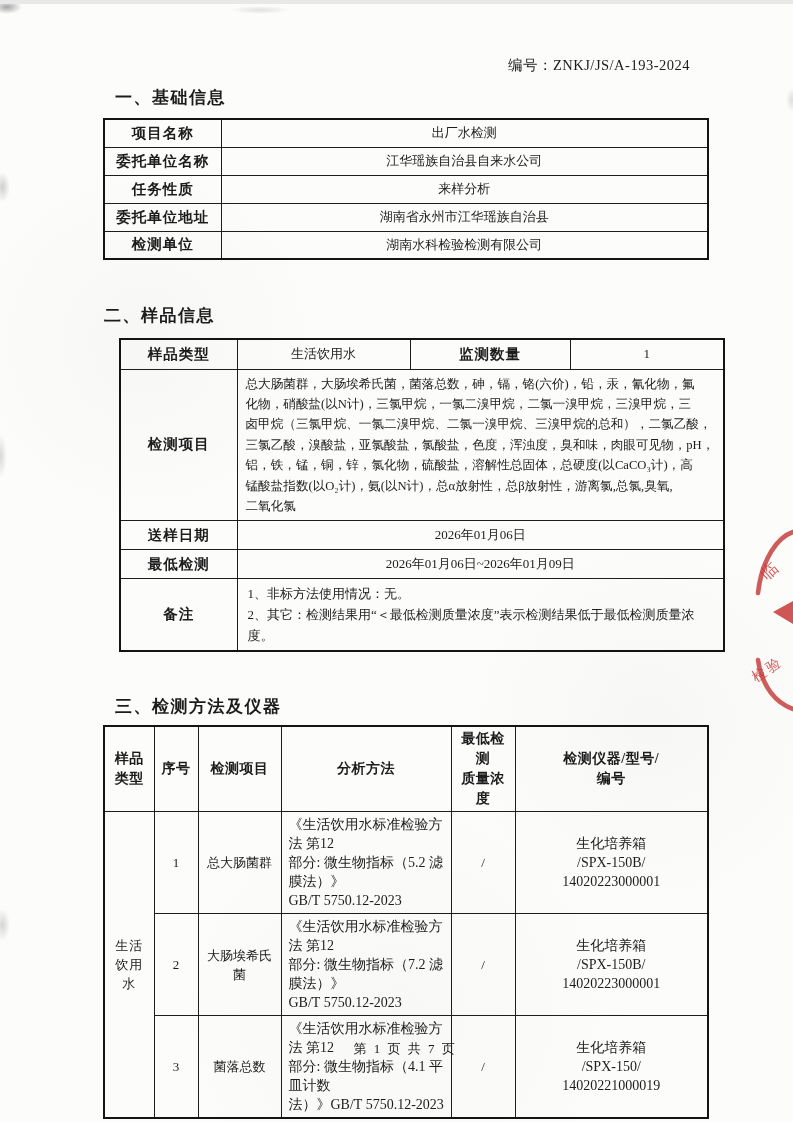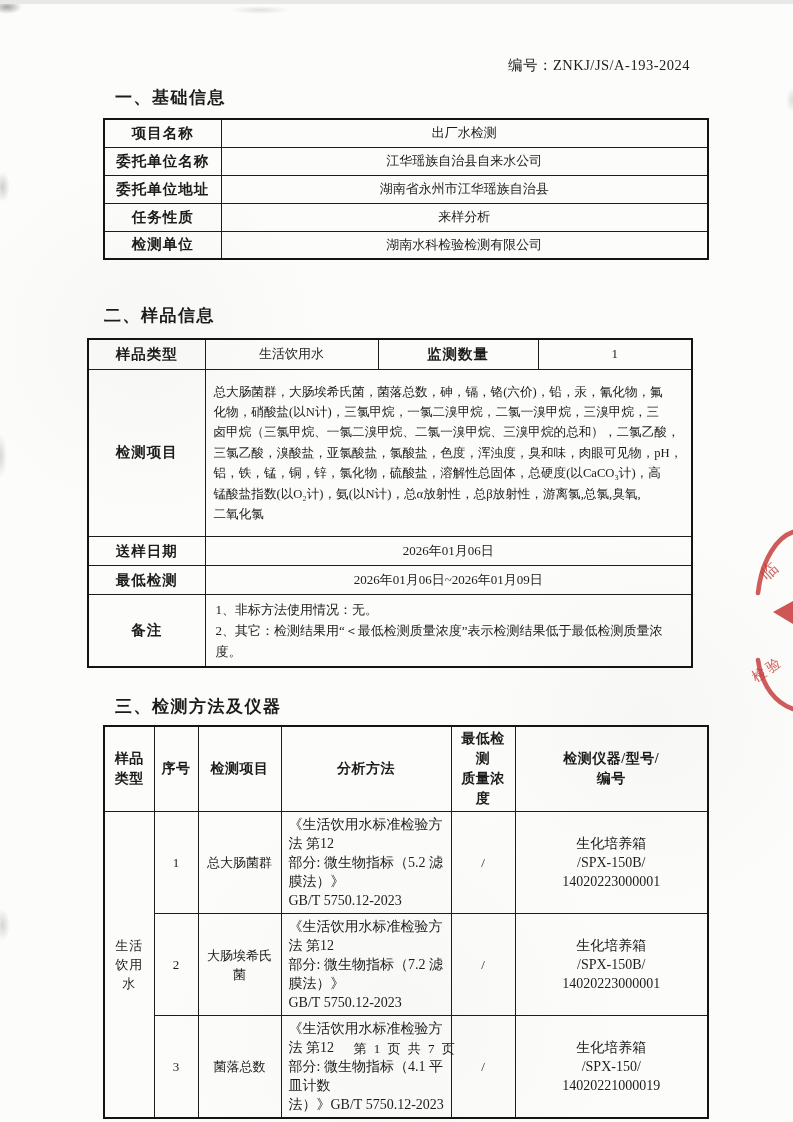--- a/index.html
+++ b/index.html
@@ -21,35 +21,35 @@
 
   .docno { top:52px; left:0; width:690px; text-align:right; font-size:14.5px; letter-spacing:.5px; }
   .sec-title { font-size:17px; font-weight:bold; letter-spacing:1.5px; }
   .s1 { top:82px; left:115px; }
   .s2 { top:300px; left:104px; }
   .s3 { top:691px; left:115px; }
 
   table { border-collapse:collapse; table-layout:fixed; width:604px; border:2.2px solid #141414; }
   td { border:1.4px solid #1d1d1d; vertical-align:middle; text-align:center; padding:2px 5px; overflow:hidden; }
   .t1 { top:114px; left:103px; }
-  .t2 { top:334px; left:87px; }
+  .t2 { top:334px; left:119px; }
   .t3 { top:721px; left:103px; }
 
   .lbl { font-weight:bold; font-size:14.5px; letter-spacing:1px; }
   .val { font-size:13px; }
   .tl  { text-align:left; }
   .preline { white-space:pre-line; }
 
   .t1 tr { height:28px; }
   .t2 .r1 { height:30px; }
   .t2 .r2 { height:144px; }
   .t2 .r3 { height:29px; }
   .t2 .r4 { height:29px; }
   .t2 .r5 { height:67px; }
-  .items-cell  { font-size:12.6px; line-height:20.4px; padding:12px 8px; }
+  .items-cell  { font-size:12.6px; line-height:20.4px; padding:4px 8px; }
   .remark-cell { font-size:13px; line-height:21px; padding:4px 10px; }
 
   .t3 .hr { height:68px; }
   .t3 .dr1 { height:72px; }
   .t3 .dr2 { height:72px; }
   .t3 .dr3 { height:74px; }
   .t3 .hd { font-weight:bold; font-size:14px; line-height:20px; letter-spacing:.5px; }
   .t3 .cell { font-size:13px; line-height:19px; }
   .method-cell { font-size:14px; line-height:19px; text-align:left; padding:3px 4px 3px 7px; }
   .instr-cell { font-size:14px; line-height:19px; padding:3px 2px; }
@@ -92,26 +92,26 @@
     <tbody>
         <tr>
       <td class="lbl">项目名称</td>
       <td class="val">出厂水检测</td>
     </tr>
     <tr>
       <td class="lbl">委托单位名称</td>
       <td class="val">江华瑶族自治县自来水公司</td>
     </tr>
     <tr>
+      <td class="lbl">任务性质</td>
+      <td class="val">来样分析</td>
+    </tr>
+    <tr>
       <td class="lbl">委托单位地址</td>
       <td class="val">湖南省永州市江华瑶族自治县</td>
-    </tr>
-    <tr>
-      <td class="lbl">任务性质</td>
-      <td class="val">来样分析</td>
     </tr>
     <tr>
       <td class="lbl">检测单位</td>
       <td class="val">湖南水科检验检测有限公司</td>
     </tr>
   </tbody>
     </table>
 
   <div class="abs sec-title s2">二、样品信息</div>
   <table class="abs t2">

